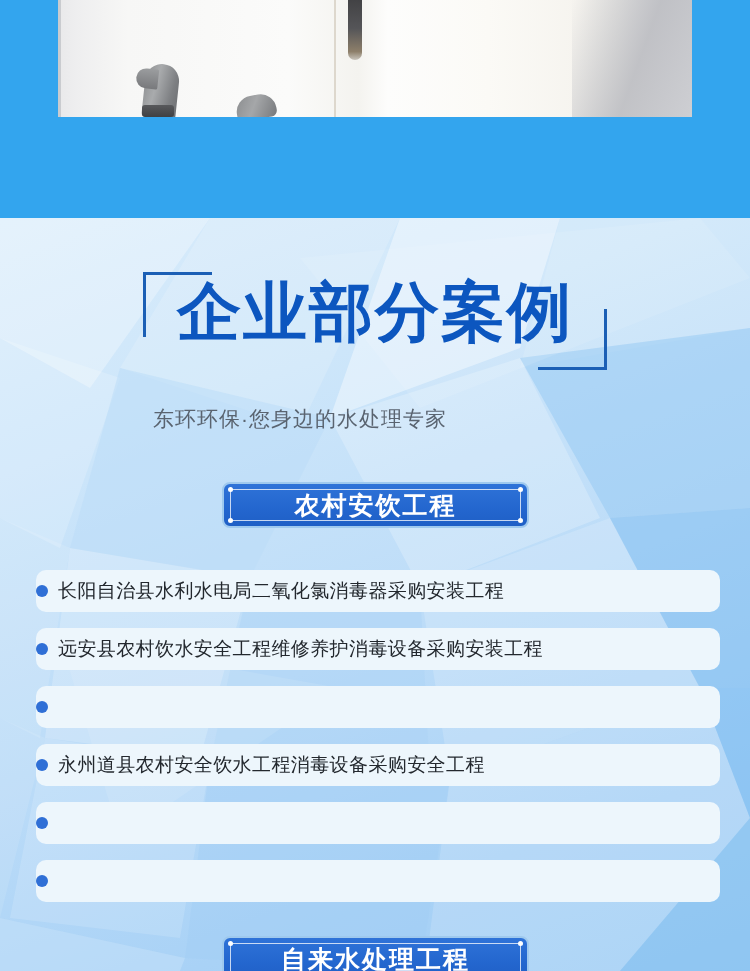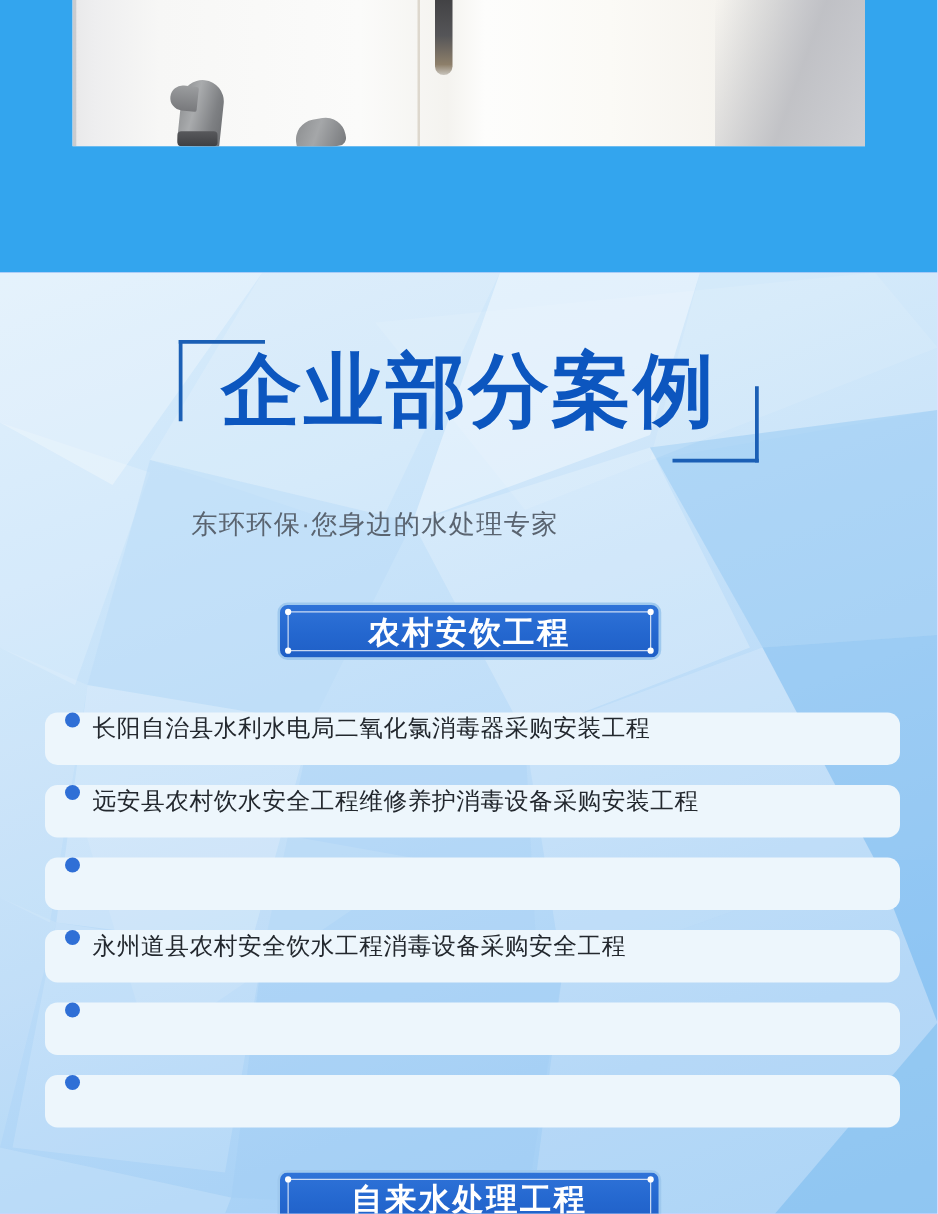--- a/index.html
+++ b/index.html
@@ -8,21 +8,21 @@
     background: #ffffff;
   }
   body {
     font-family: "Liberation Sans", "DejaVu Sans", sans-serif;
   }
   .page {
     position: relative;
     width: 750px;
     height: 971px;
     overflow: hidden;
-    background: #c4b5fd;
+    background: #eab308;
   }
 
   
   .top-band {
     position: absolute;
     left: 0;
     top: 0;
     width: 750px;
     height: 218px;
     background: #33a5ee;
@@ -238,25 +238,25 @@
   
   .case-list {
     position: absolute;
     left: 36px;
     top: 570px;
     width: 684px;
   }
   .case-item {
     position: relative;
     display: flex;
+    align-items: center;
     height: 42px;
     margin-bottom: 16px;
     border-radius: 10px;
     background: #edf6fc;
-    padding-left: 16px;
     box-sizing: border-box;
   }
   .case-bullet {
     flex: 0 0 auto;
     width: 12px;
     height: 12px;
     border-radius: 50%;
     background: #2f6fd6;
     margin-right: 10px;
   }

